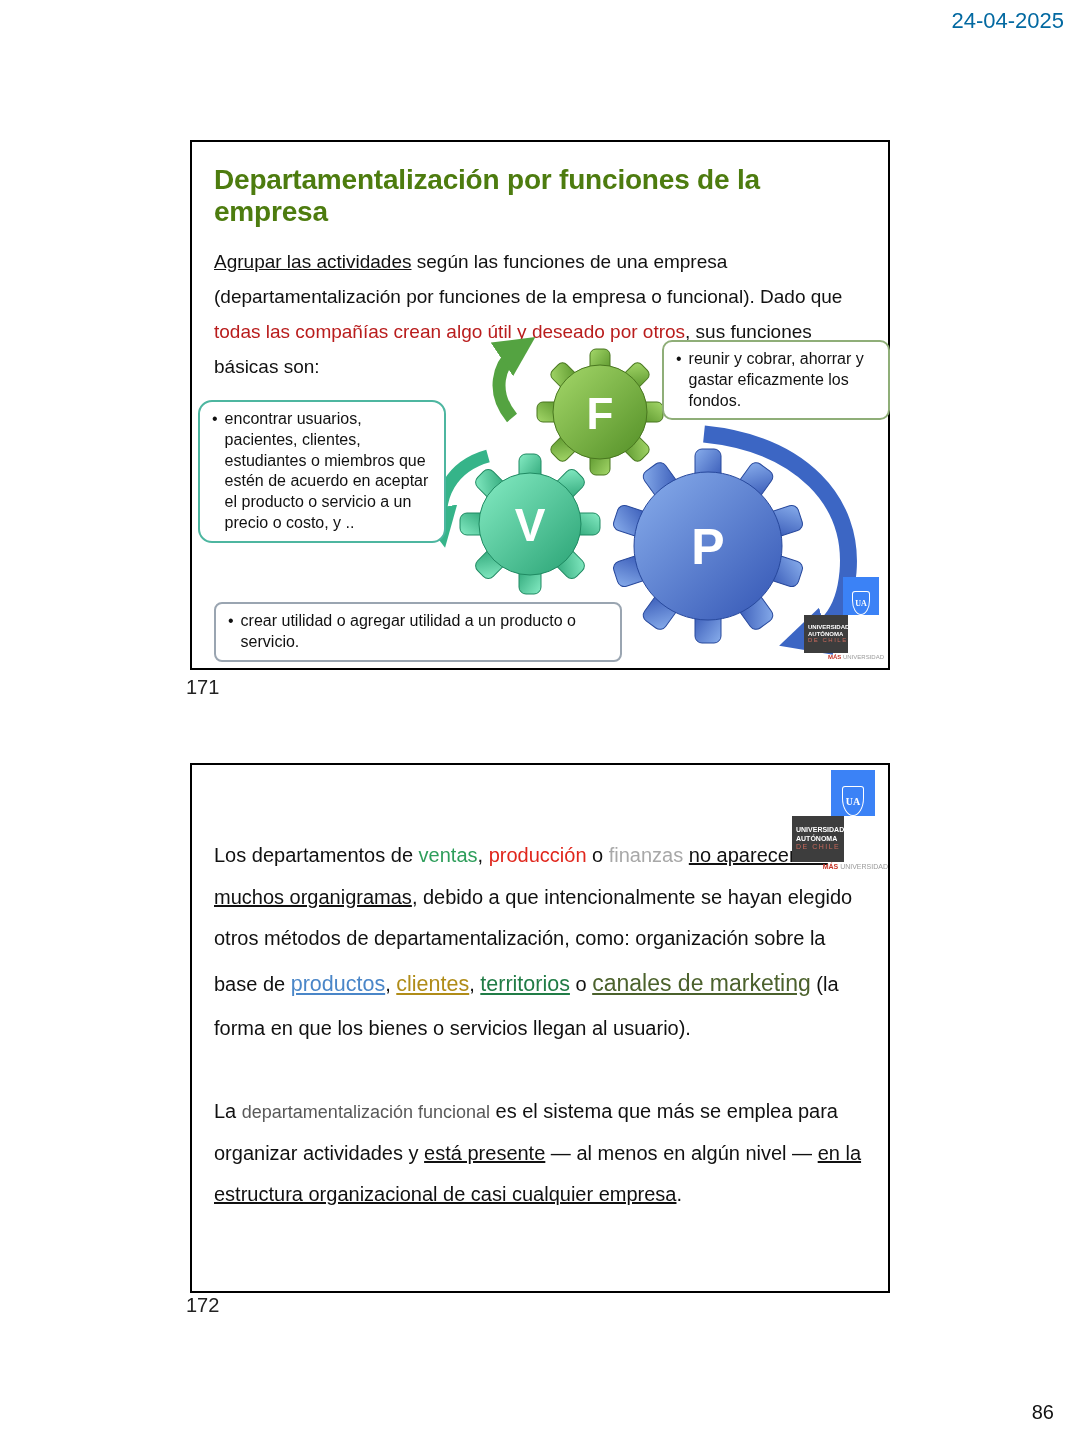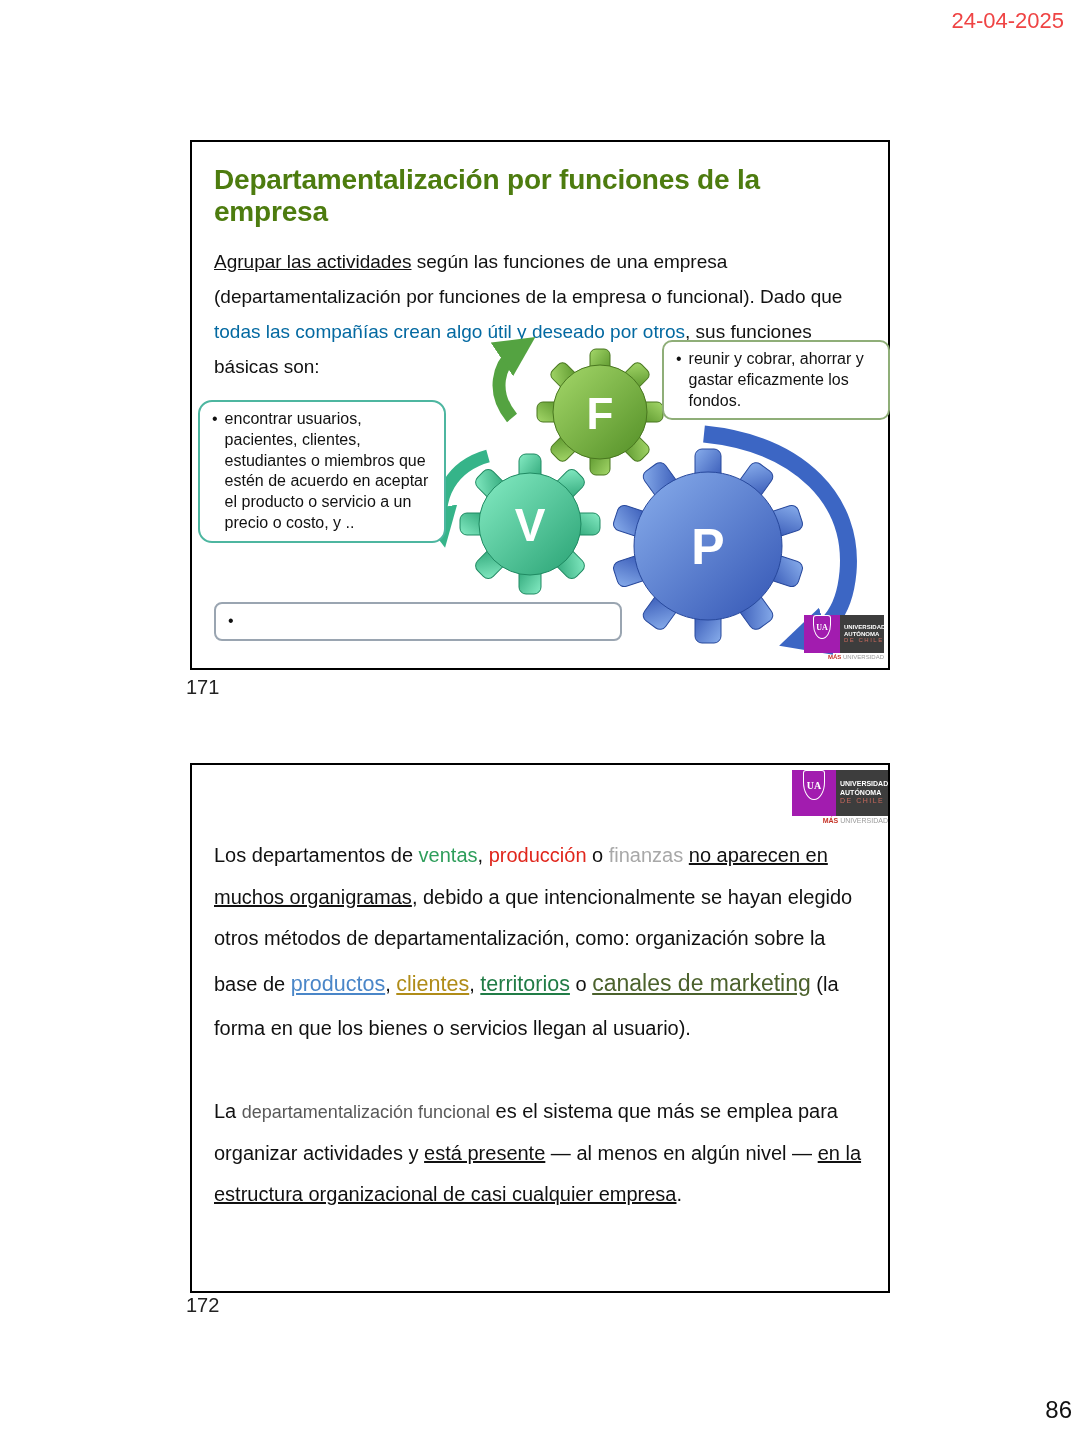--- a/index.html
+++ b/index.html
@@ -1,47 +1,47 @@
 <!DOCTYPE html>
 <html><head>
 <meta charset="utf-8">
 <style>
   * { margin:0; padding:0; box-sizing:border-box; }
   body { background:#ffffff; font-family:"Liberation Sans", sans-serif; }
   .page { position:relative; width:1080px; height:1432px; background:#ffffff; overflow:hidden; }
 
-  .date { position:absolute; top:8px; right:16px; font-size:22px; color:#ef4444; }
-  .pagenum { position:absolute; bottom:8px; right:8px; font-size:24px; color:#111; }
+  .date { position:absolute; top:8px; right:16px; font-size:22px; color:#0369a1; }
+  .pagenum { position:absolute; bottom:8px; right:26px; font-size:20px; color:#111; }
   .slide-num { position:absolute; left:186px; font-size:20px; color:#222; }
   .num-171 { top:676px; }
   .num-172 { top:1294px; }
 
   .slide { position:absolute; left:190px; width:700px; height:530px; border:2px solid #000; background:#fff; }
   .slide1 { top:140px; }
   .slide2 { top:763px; }
 
   
   .s1-title { padding:22px 36px 0 22px; font-size:28px; font-weight:bold; color:#4d7c0f; letter-spacing:-0.2px; }
   .s1-para { padding:16px 26px 0 22px; font-size:19px; line-height:1.85; color:#111; }
   .u { text-decoration:underline; }
-  .green-hl { color:#0369a1;margin-top:12px; }
+  .green-hl { color:#b91c1c;margin-top:12px; }
 
   .diagram { position:absolute; left:0; top:190px; width:700px; height:338px; z-index:1; }
 
   .callout { position:absolute; z-index:2; background:#fff; border-radius:10px; font-size:16px; line-height:1.3; color:#111; display:flex; padding:7px 10px 7px 8px; }
   .callout .bullet { margin:0 7px 0 4px; }
   .co-finance { left:470px; top:198px; width:228px; border:2px solid #8fae78; }
   .co-sales { left:6px; top:258px; width:248px; border:2px solid #4db6a0; border-radius:14px; }
   .co-prod { left:22px; top:460px; width:408px; border:2px solid #9aa5b1; border-radius:8px; }
 
   .gear-letter { font-weight:bold; fill:#ffffff; font-family:"Liberation Sans", sans-serif; }
 
   
   .ua-logo { position:absolute; display:flex; flex-wrap:wrap; z-index:3; }
-  .ua-red { background:#a21caf; display:flex; align-items:flex-start; justify-content:center; }
+  .ua-red { background:#3b82f6; display:flex; align-items:flex-end; justify-content:center;margin-left:39px; }
   .ua-shield { border:1.5px solid #fff; border-radius:3px 3px 50% 50%/3px 3px 60% 60%; display:flex; align-items:center; justify-content:center; color:#fff; font-family:"Liberation Serif", serif; font-weight:bold; }
   .ua-dark { background:#3d3d3d; color:#fff; display:flex; flex-direction:column; justify-content:center; padding-left:4px; }
   .ua-dark .l1 { font-weight:bold; color:#fff; }
   .ua-dark .l3 { color:#c8695c; letter-spacing:1.5px; }
   .ua-tag { width:100%; text-align:right; margin-top:1px; }
   .ua-tag .mas { color:#c63428; font-weight:bold; }
   .ua-tag .rest { color:#9a9a9a; }
 
   .logo-s1 { right:4px; bottom:8px; width:80px; }
   .logo-s1 .ua-red { width:36px; height:38px; }
@@ -163,20 +163,21 @@
     <div class="callout co-finance">
       <span class="bullet">•</span>
       <span>reunir y cobrar, ahorrar y gastar eficazmente los fondos.</span>
     </div>
     <div class="callout co-sales">
       <span class="bullet">•</span>
       <span>encontrar usuarios, pacientes, clientes, estudiantes o miembros que estén de acuerdo en aceptar el producto o servicio a un precio o costo, y ..</span>
     </div>
     <div class="callout co-prod">
       <span class="bullet">•</span>
+      <span>crear utilidad o agregar utilidad a un producto o servicio.</span>
     </div>
 
     <div class="ua-logo logo-s1">
       <div class="ua-red">
         <div class="ua-shield">UA</div>
       </div>
       <div class="ua-dark">
         <span class="l1">UNIVERSIDAD</span>
         <span class="l1">AUTÓNOMA</span>
         <span class="l3">DE CHILE</span>

